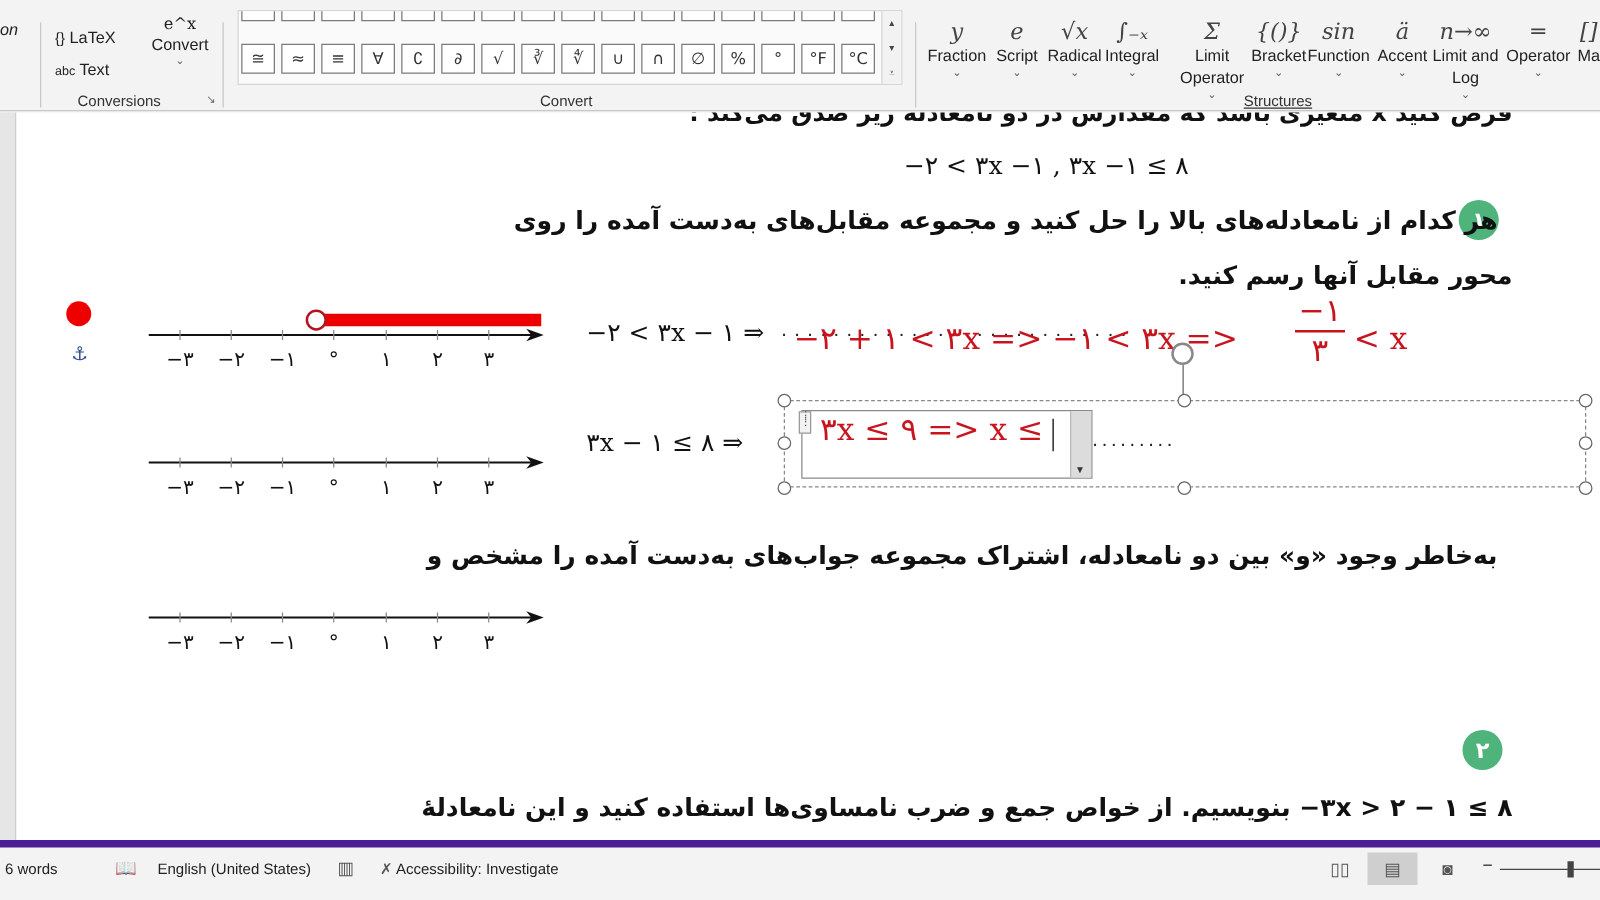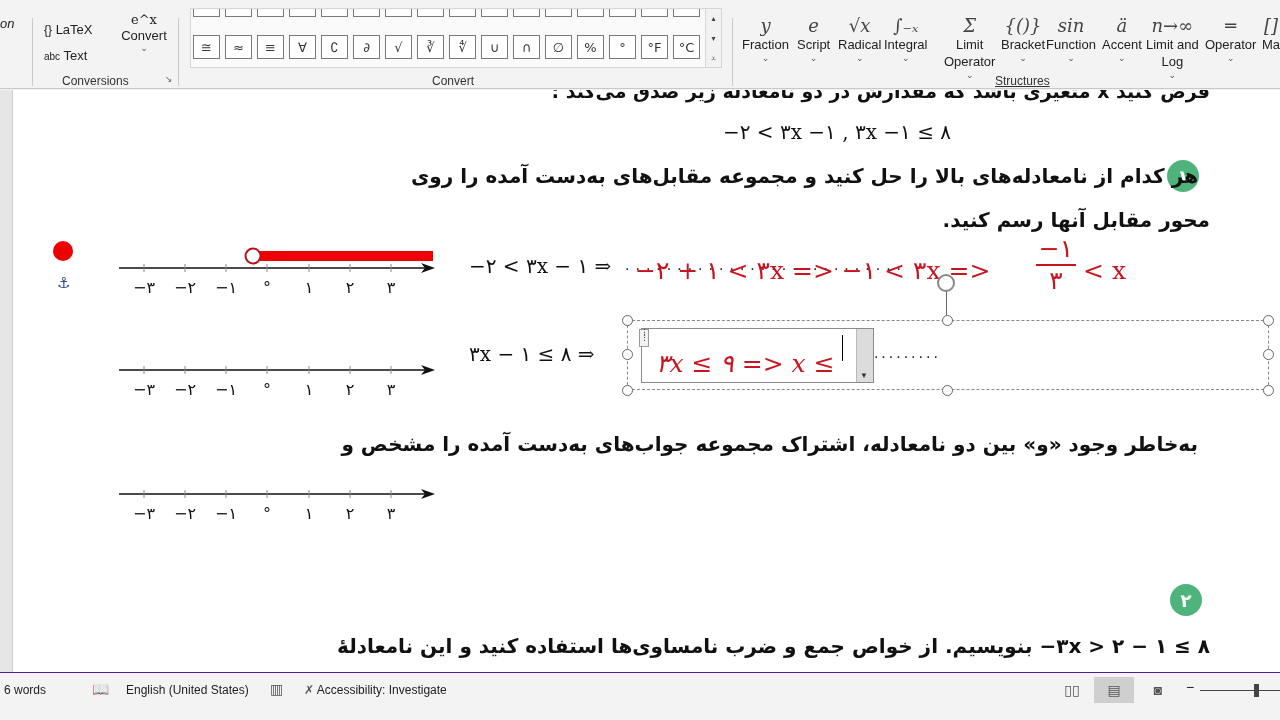--- a/index.html
+++ b/index.html
@@ -37,21 +37,21 @@
   .nl-label { position: absolute; font-family: "DejaVu Sans", sans-serif; font-size: 16px; color: #111; width: 30px; text-align: center; }
 
   .sel-box { position: absolute; border: 1px dashed #888; }
   .handle { position: absolute; width: 11px; height: 11px; border: 1.5px solid #666; border-radius: 50%; background: #fff; }
   .eq-box { position: absolute; left: 628px; top: 238px; width: 233px; height: 55px; border: 1px solid #8a8a8a; background: #fff; }
   .eq-box-scroll { position: absolute; right: 0; top: 0; width: 17px; height: 100%; background: #dcdcdc; border-left: 1px solid #b8b8b8; }
   .eq-box-scroll .arr { position: absolute; bottom: 2px; left: 3px; font-size: 8px; color: #333; }
   .eq-box-grip { position: absolute; left: -3px; top: 0; width: 10px; height: 18px; border: 1px solid #999; background: #f2f2f2; font-size: 9px; line-height: 5px; text-align: center; color: #555; }
 
   
-  .status { position: absolute; left: 0; top: 672px; width: 1280px; height: 48px; background: #f3f3f3; border-top: 1px solid #4c1d95; }
+  .status { position: absolute; left: 0; top: 672px; width: 1280px; height: 48px; background: #f3f3f3; border-top: 6px solid #4c1d95; }
   .st-item { position: absolute; top: 10px; font-size: 12px; color: #222; white-space: nowrap; }
   .st-icon { position: absolute; top: 8px; font-size: 14px; color: #555; }
   .view-btn { position: absolute; top: 4px; width: 40px; height: 26px; display: flex; align-items: center; justify-content: center; font-size: 14px; color: #555; }
   .view-btn.active { background: #cfcfcf; }
   .zoom-track { position: absolute; left: 1200px; top: 17px; width: 80px; height: 1px; background: #444; }
   .zoom-thumb { position: absolute; left: 1254px; top: 11px; width: 5px; height: 13px; background: #444; }
 </style>
 </head>
 <body>
 
@@ -257,21 +257,21 @@
       <div class="handle" style="left:609px;top:259px;"></div>
       <div class="handle" style="left:1250px;top:259px;"></div>
       <div class="handle" style="left:609px;top:295px;"></div>
       <div class="handle" style="left:929px;top:295px;"></div>
       <div class="handle" style="left:1250px;top:295px;"></div>
 
       <div class="dots" style="left:846px;top:254px;">...........</div>
 
       <div class="eq-box">
         <div class="eq-box-grip">⋮<br>⋮</div>
-        <div class="red-math" style="left:14px;top:20px;font-style:italic;">۳x ≤ ۹ =&gt; x ≤</div>
+        <div class="red-math" style="left:14px;top:0;">۳x ≤ ۹ =&gt; x ≤</div>
         <div style="position:absolute;left:200px;top:6px;width:1px;height:26px;background:#000;"></div>
         <div class="eq-box-scroll">
           <span class="arr">▼</span>
         </div>
       </div>
 
       <div class="fa" style="right:82px;top:342px;">به‌خاطر وجود «و» بین دو نامعادله، اشتراک مجموعه جواب‌های به‌دست آمده را مشخص و</div>
 
       <div class="badge" style="left:1157px;top:494px;">۲</div>
       <div class="fa" style="right:70px;top:544px;">۸ ≥ ۱ − ۳x &gt; ۲− بنویسیم. از خواص جمع و ضرب نامساوی‌ها استفاده کنید و این نامعادلهٔ</div>

